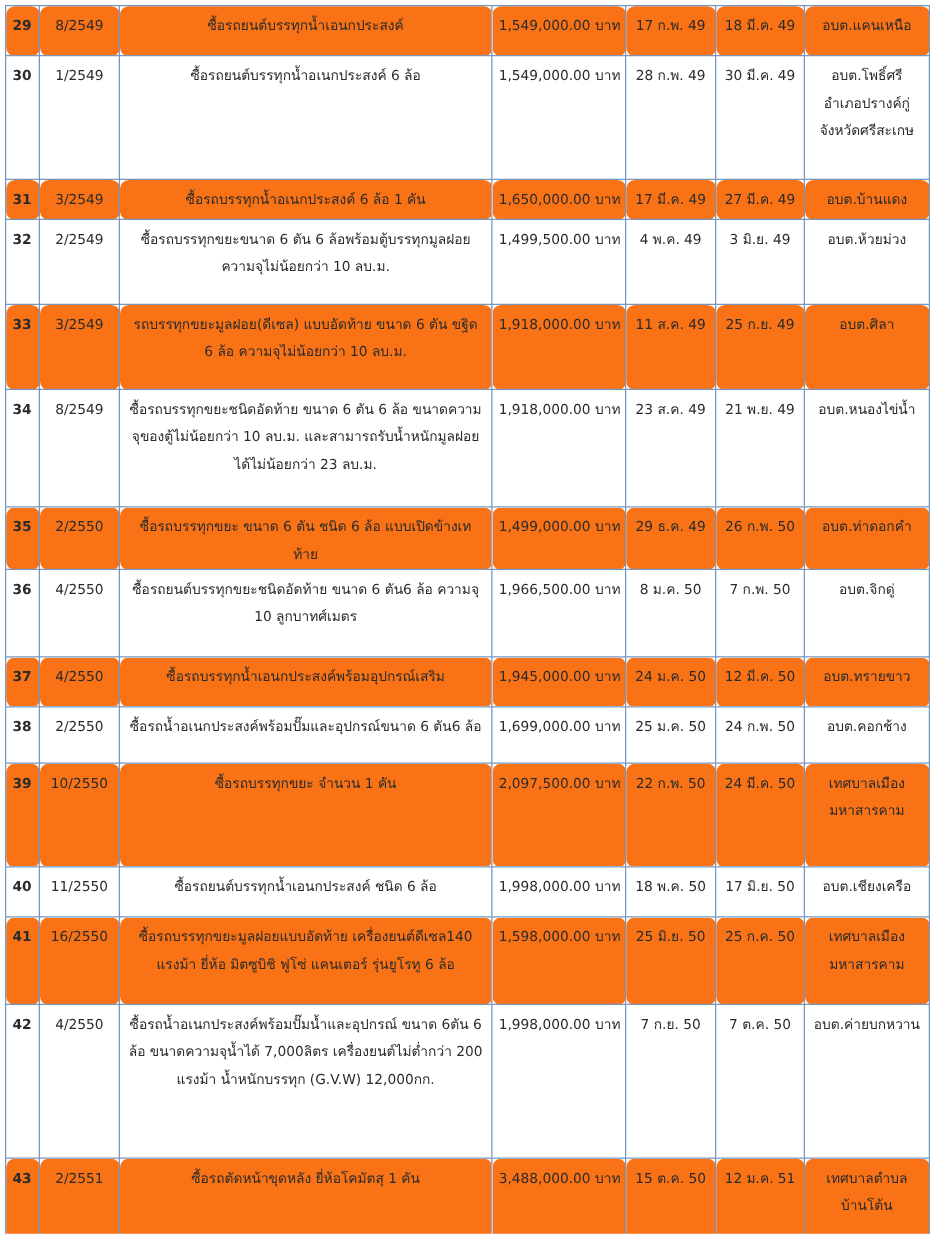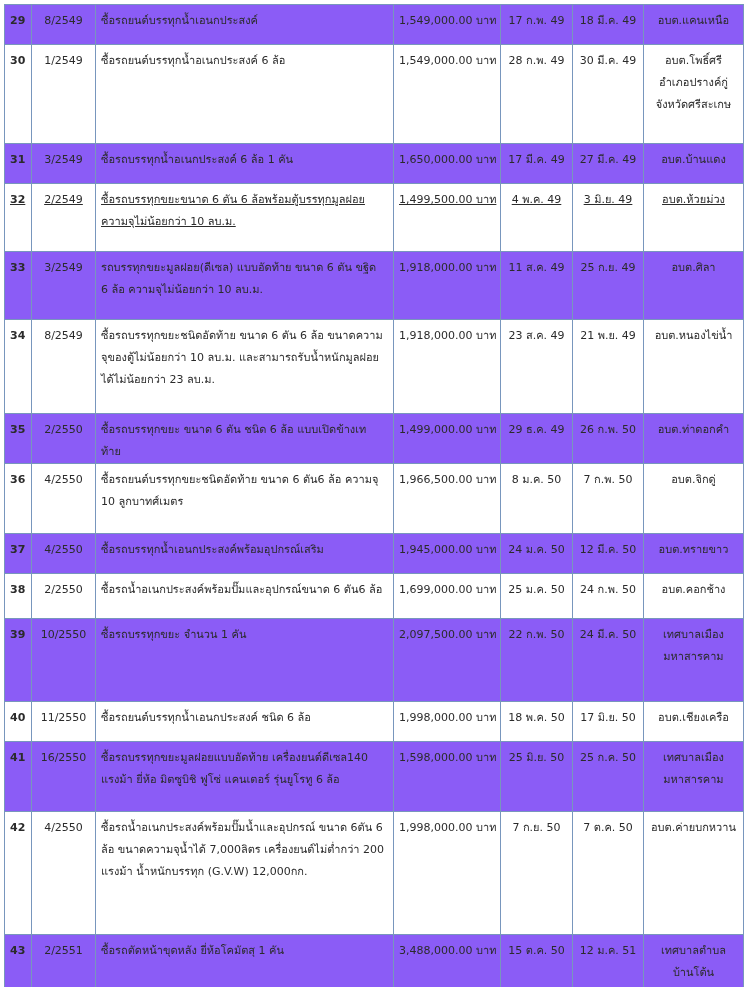--- a/index.html
+++ b/index.html
@@ -25,25 +25,25 @@
       font-size: 11px;
     }
     table.procurement td {
       border: 1px solid #7896bd;
       vertical-align: top;
       padding: 5px 5px 0 5px;
       line-height: 22px;
       overflow: hidden;
       box-sizing: border-box;
     }
-    tr.shaded td { background: #8b5cf6; }
+    tr.shaded td { background: #f97316; border-radius: 7px; }
     tr.plain td { background: #ffffff; }
     td.c-no { text-align: left; font-weight: bold; padding-left: 6px; }
     td.c-contract { text-align: center; }
-    td.c-desc { text-align: left; padding-left: 6px; }
+    td.c-desc { text-align: center; padding-left: 6px; }
     td.c-amount { text-align: left; white-space: nowrap; }
     td.c-sign, td.c-deliver { text-align: center; white-space: nowrap; }
     td.c-agency { text-align: center; }
     .line { display: block; }
   </style>
 </head>
 <body>
 
 <table class="procurement">
   <colgroup>
@@ -77,34 +77,34 @@
         </td>
         <td class="c-amount">1,549,000.00 บาท</td>
         <td class="c-sign">28 ก.พ. 49</td>
         <td class="c-deliver">30 มี.ค. 49</td>
         <td class="c-agency">
           <span class="line">อบต.โพธิ์ศรี</span>
           <span class="line">อำเภอปรางค์กู่</span>
           <span class="line">จังหวัดศรีสะเกษ</span>
         </td>
       </tr>
-      <tr class="shaded" style="height: 40px;">
+      <tr class="shaded" style="height: 32px;">
         <td class="c-no">31</td>
         <td class="c-contract">3/2549</td>
         <td class="c-desc">
           <span class="line">ซื้อรถบรรทุกน้ำอเนกประสงค์ 6 ล้อ 1 คัน</span>
         </td>
         <td class="c-amount">1,650,000.00 บาท</td>
         <td class="c-sign">17 มี.ค. 49</td>
         <td class="c-deliver">27 มี.ค. 49</td>
         <td class="c-agency">
           <span class="line">อบต.บ้านแดง</span>
         </td>
       </tr>
-      <tr class="plain" style="height: 68px; text-decoration: underline;">
+      <tr class="plain" style="height: 68px;">
         <td class="c-no">32</td>
         <td class="c-contract">2/2549</td>
         <td class="c-desc">
           <span class="line">ซื้อรถบรรทุกขยะขนาด 6 ตัน 6 ล้อพร้อมตู้บรรทุกมูลฝอย</span>
           <span class="line">ความจุไม่น้อยกว่า 10 ลบ.ม.</span>
         </td>
         <td class="c-amount">1,499,500.00 บาท</td>
         <td class="c-sign">4 พ.ค. 49</td>
         <td class="c-deliver">3 มิ.ย. 49</td>
         <td class="c-agency">

